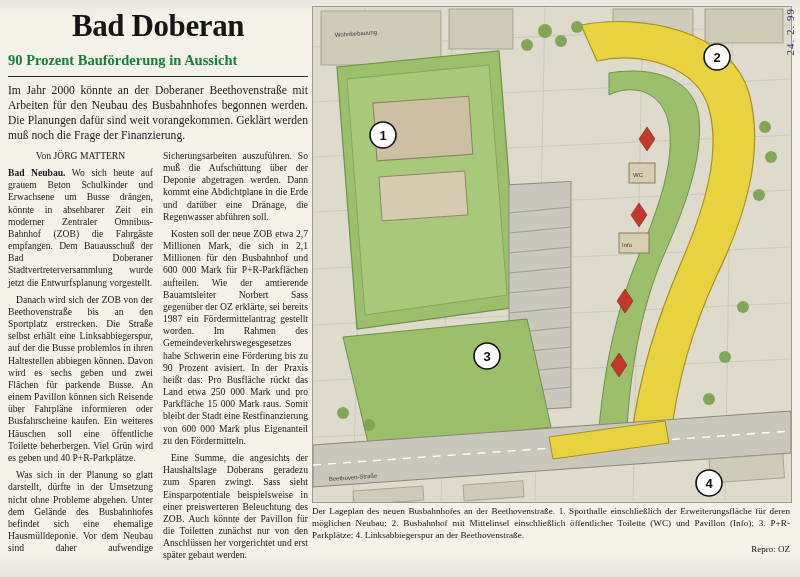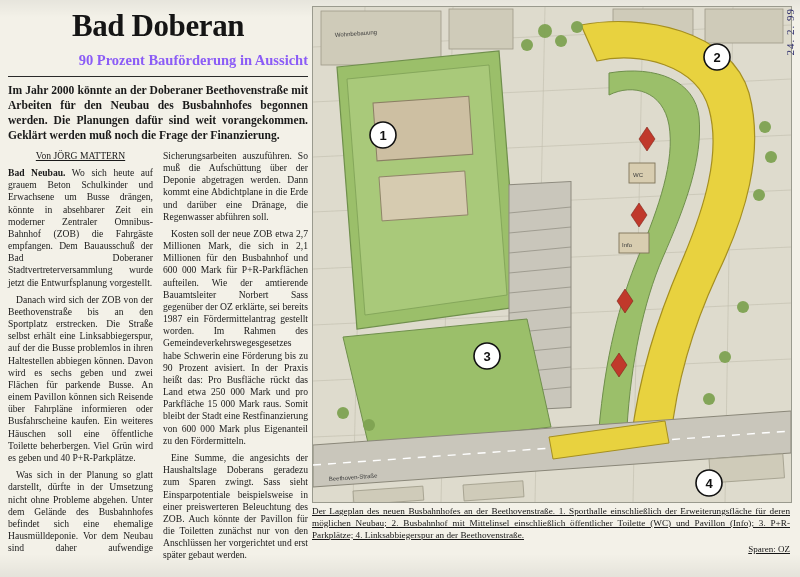--- a/index.html
+++ b/index.html
@@ -39,55 +39,54 @@
     font-family: "Liberation Serif", serif;
     font-weight: bold;
     font-size: 31px;
     line-height: 1.02;
     letter-spacing: -0.4px;
     margin: 4px 0 0 0;
     color: #151515;
   }
   .headline div { display: block; }
   .subhead {
-    text-align: right;
+    text-align: left;
     font-weight: bold;
     font-size: 14.5px;
     margin-top: 10px;
     margin-bottom: 7px;
-    color: #8b5cf6;
+    color: #15803d;
   }
   .rule {
     border: 0;
     border-top: 1px solid #2a2a2a;
     margin: 4px 0 6px 0;
   }
   .lead {
-    font-weight: bold;
+    font-weight: normal;
     font-size: 11.6px;
     line-height: 1.30;
     text-align: justify;
     margin: 0 0 7px 0;
   }
   .cols {
     column-count: 2;
     column-gap: 10px;
     font-size: 9.6px;
     line-height: 1.27;
     text-align: justify;
     hyphens: auto;
   }
   .cols p { margin: 0 0 5px 0; text-indent: 8px; }
   .cols p.noindent { text-indent: 0; }
   .byline {
     text-align: center;
     font-size: 9.6px;
     margin: 0 0 4px 0;
     text-indent: 0 !important;
-    text-decoration: underline;
   }
   .placename { font-weight: bold; }
 
   
   .mapwrap {
     position: absolute;
     left: 312px;
     top: 6px;
     width: 478px;
     height: 495px;
@@ -98,21 +97,20 @@
   .mapsvg { display: block; }
   .caption {
     position: absolute;
     left: 312px;
     top: 506px;
     width: 478px;
     font-size: 9.2px;
     line-height: 1.28;
     text-align: justify;
     color: #161616;
-    text-decoration: underline;
   }
   .caption .credit {
     display: block;
     text-align: right;
     margin-top: 3px;
     font-size: 9px;
   }
   .datestamp {
     position: absolute;
     right: 2px;
@@ -295,17 +293,17 @@
       </g>
       <g>
         <circle class="callout" cx="396" cy="476" r="13"></circle>
         <text class="calloutText" x="396" y="476">4</text>
       </g>
     </svg>
   </div>
 
   <div class="caption">
     <span>Der Lageplan des neuen Busbahnhofes an der Beethovenstraße. 1. Sporthalle einschließlich der Erweiterungsfläche für deren möglichen Neubau; 2. Busbahnhof mit Mittelinsel einschließlich öffentlicher Toilette (WC) und Pavillon (Info); 3. P+R-Parkplätze; 4. Linksabbiegerspur an der Beethovenstraße.</span>
-    <span class="credit">Sparen: OZ</span>
+    <span class="credit">Repro: OZ</span>
   </div>
 
   <div class="datestamp">24. 2. 99</div>
 </div>
 
 </body></html>

